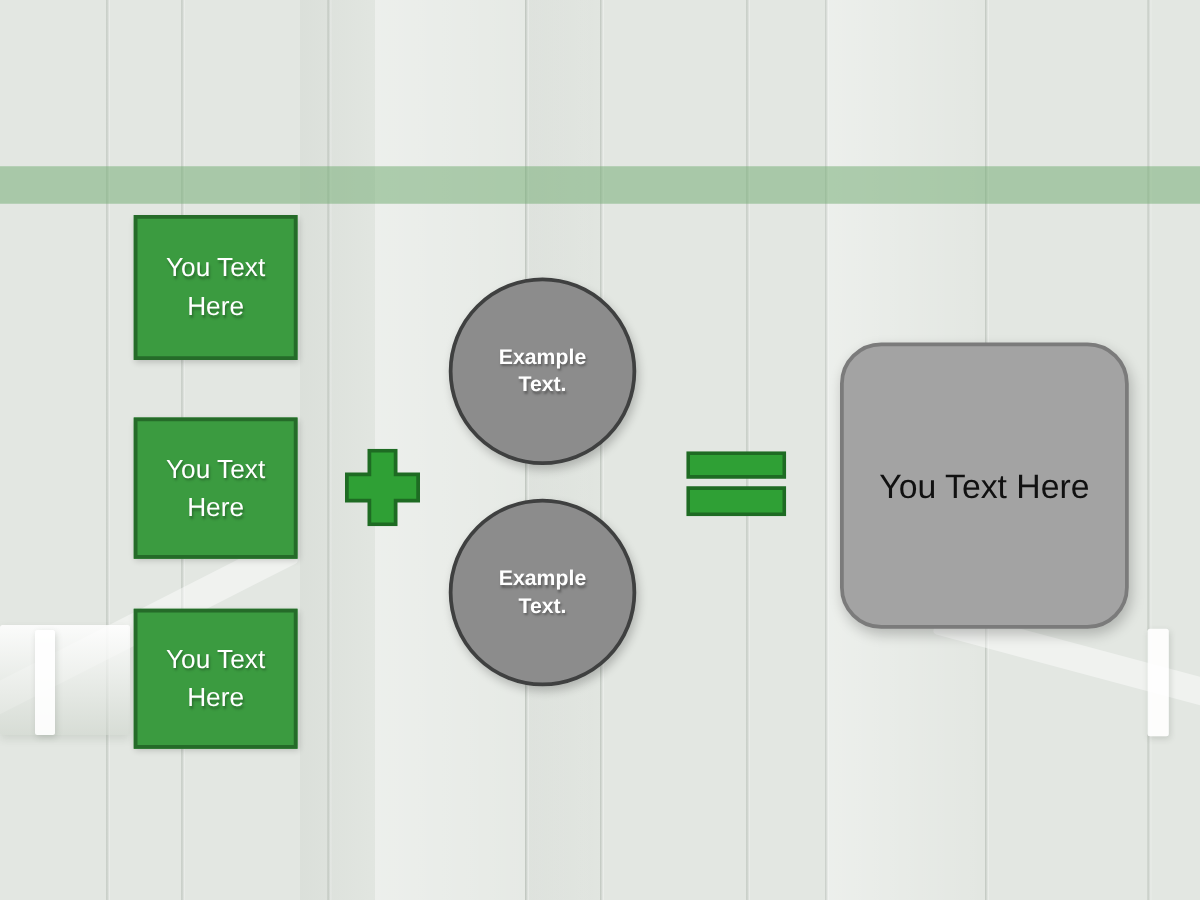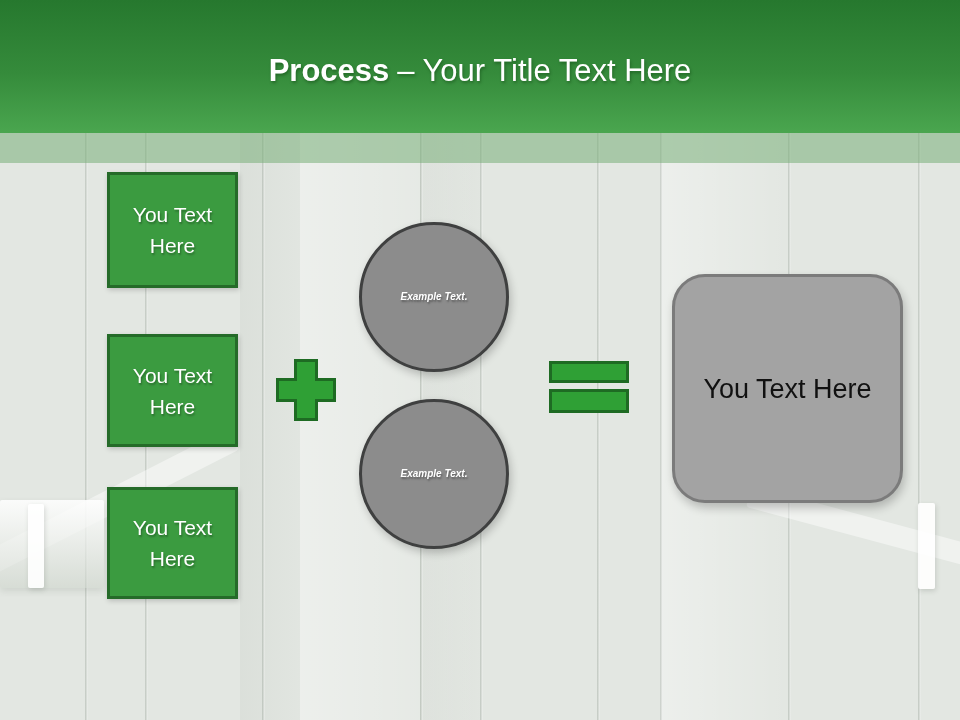--- a/index.html
+++ b/index.html
@@ -45,21 +45,21 @@
   .gbox3{top:487px;height:112px;}
   
   .op{position:absolute;}
   .op path,.op rect{fill:var(--operator_green,#2fa035);stroke:var(--operator_green_border,#1e6b23);stroke-width:3;}
   
   .circle{position:absolute;left:359px;width:150px;height:150px;border-radius:50%;
     box-sizing:border-box;background:var(--circle_gray,#8c8c8c);
     border:3px solid var(--circle_border,#3f4040);
     box-shadow:2px 4px 8px rgba(0,0,0,.22);
     display:flex;align-items:center;justify-content:center;text-align:center;}
-  .circle .lbl{color:#fff;font-size:10px;line-height:22px;font-weight:700;font-style:italic;
+  .circle .lbl{color:#fff;font-size:17px;line-height:22px;font-weight:700;
     width:100px;text-shadow:1px 2px 2px rgba(0,0,0,.35);}
   .circle1{top:222px;}
   .circle2{top:399px;}
   
   .result{position:absolute;left:672px;top:274px;width:231px;height:229px;
     box-sizing:border-box;border-radius:33px;
     background:var(--result_gray,#a3a3a3);
     border:3px solid var(--result_border,#7b7b7b);
     box-shadow:2px 5px 10px rgba(0,0,0,.22);
     display:flex;align-items:center;justify-content:center;text-align:center;}
@@ -84,25 +84,20 @@
     <div class="seam" style="left:660px;"></div>
     <div class="seam" style="left:788px;"></div>
     <div class="seam" style="left:918px;"></div>
     <div class="diag" style="left:-50px;top:495px;width:300px;height:24px;transform:rotate(-27deg);"></div>
     <div class="handle-bar" style="left:0;top:500px;width:104px;height:88px;"></div>
     <div class="knob" style="left:28px;top:504px;width:16px;height:84px;"></div>
     <div class="diag" style="left:745px;top:515px;width:230px;height:22px;transform:rotate(15deg);"></div>
     <div class="knob" style="left:918px;top:503px;width:17px;height:86px;"></div>
   </div>
 
-  <div class="header">
-    <div class="title">
-      <span class="t-bold">Process</span><span class="t-sep">–</span><span class="t-rest">Your Title Text Here</span>
-    </div>
-  </div>
   <div class="substrip"></div>
 
   <div class="gbox gbox1">
     <span class="lbl">You Text Here</span>
   </div>
   <div class="gbox gbox2">
     <span class="lbl">You Text Here</span>
   </div>
   <div class="gbox gbox3">
     <span class="lbl">You Text Here</span>

